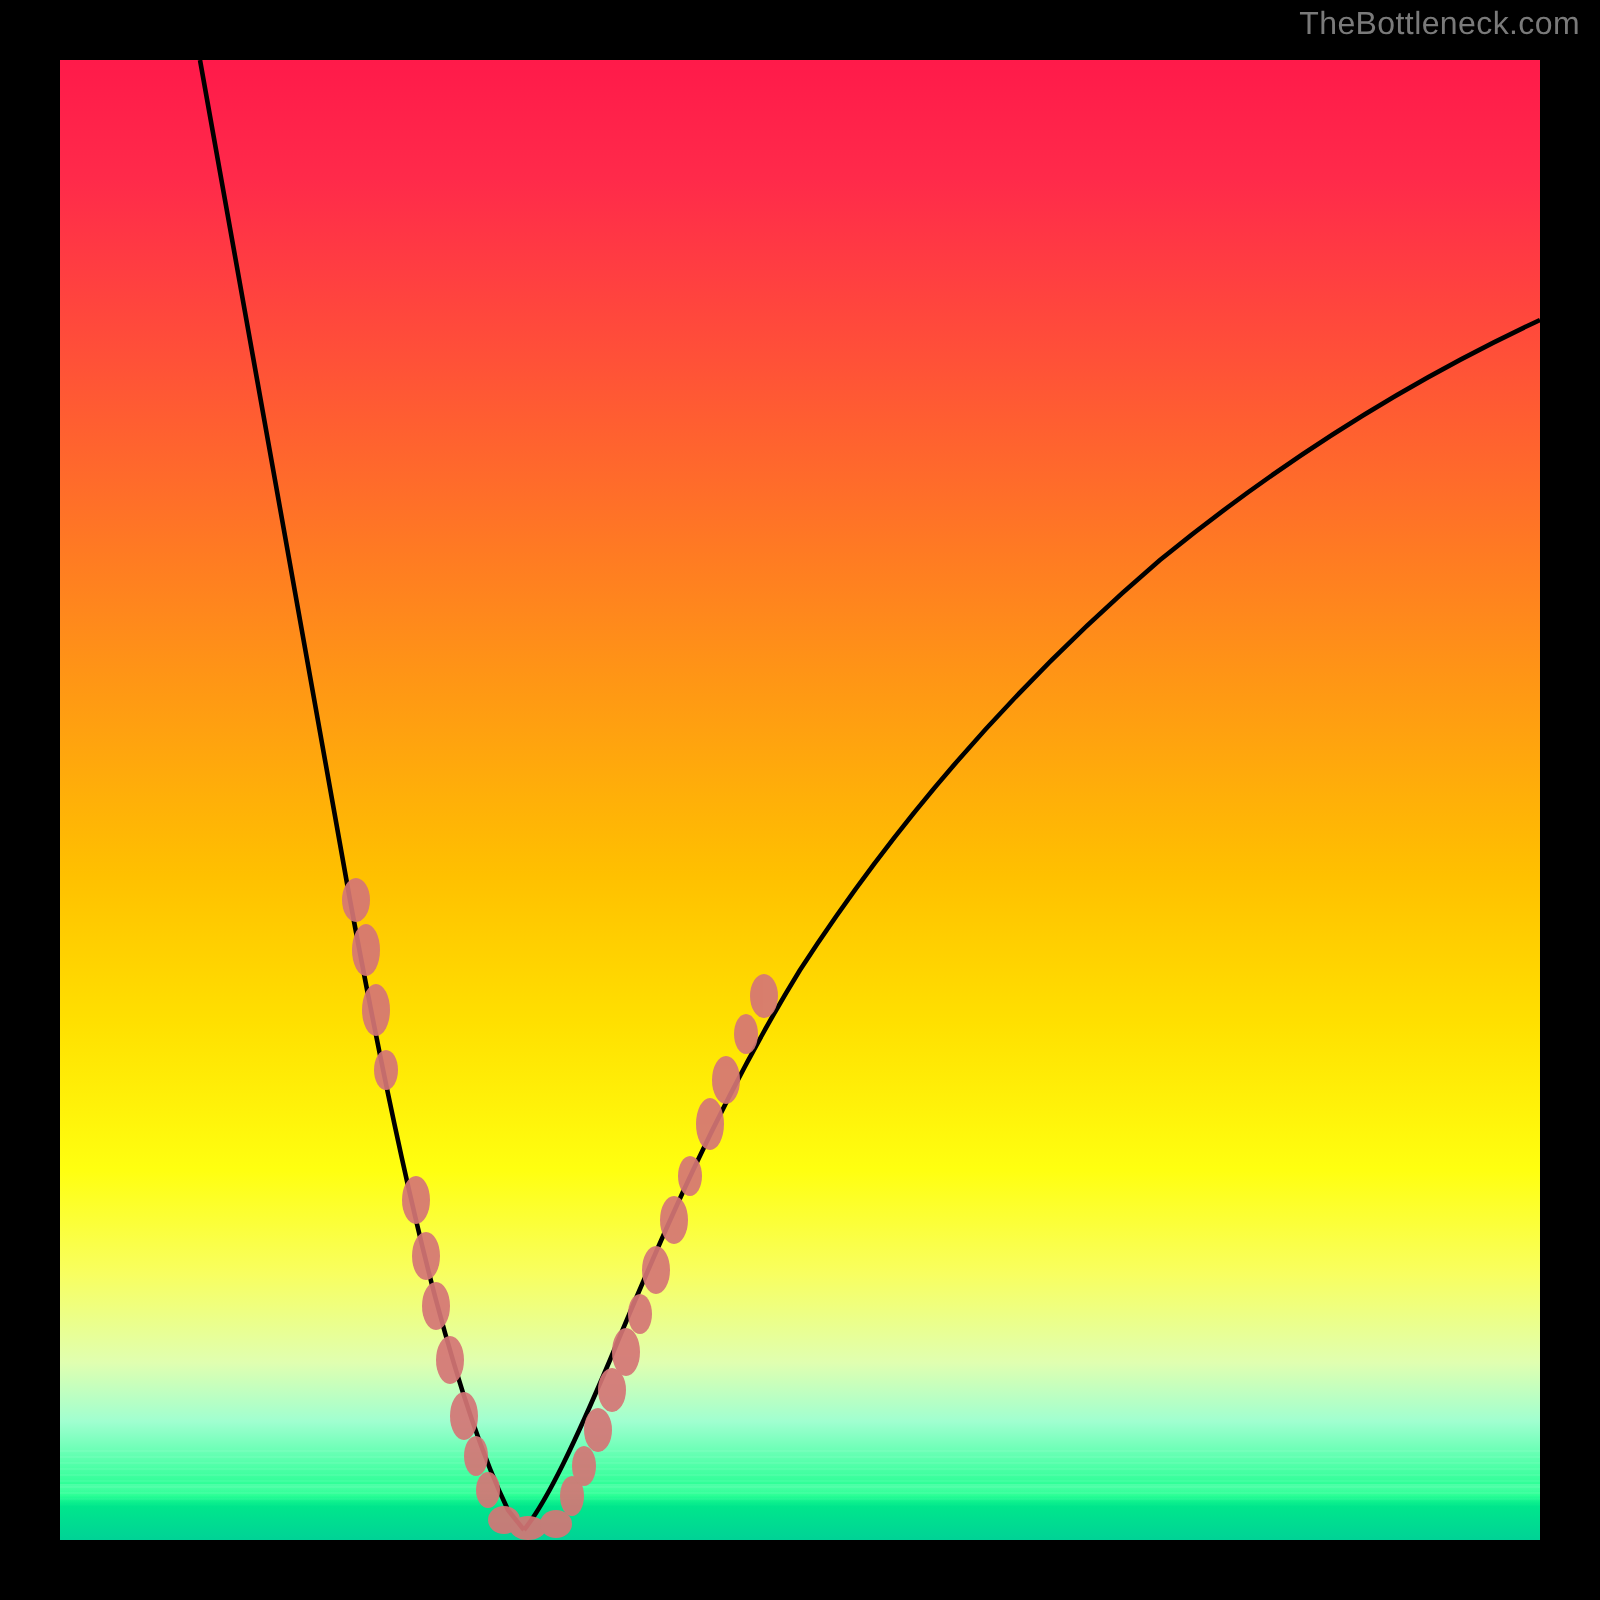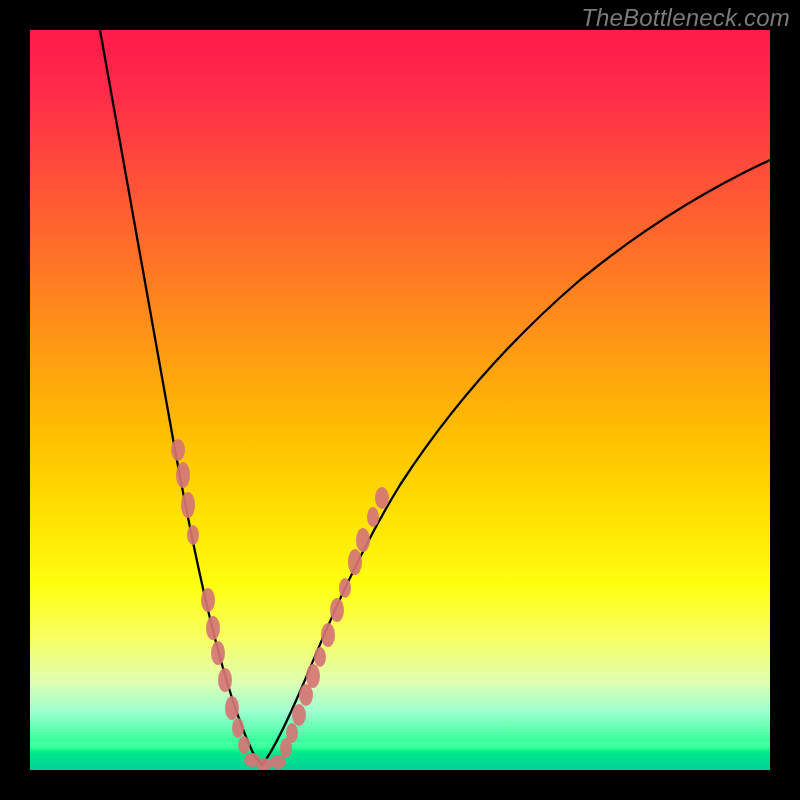--- a/index.html
+++ b/index.html
@@ -57,24 +57,23 @@
         rgba(255,255,255,0) 1px,
         rgba(255,255,255,0) 3px
       );
     opacity:0.6;
   }
   .watermark {
     position: absolute;
     top: 4px;
     right: 10px;
     color: #7a7a7a;
-    font-size: 24px;
+    font-size: 16px;
     font-weight: 500;
     letter-spacing: 0.2px;
-    font-style: italic;
   }
   svg.curves {
     position: absolute;
     left: 30px;
     top: 30px;
     width: 740px;
     height: 740px;
     pointer-events: none;
   }
 </style>

